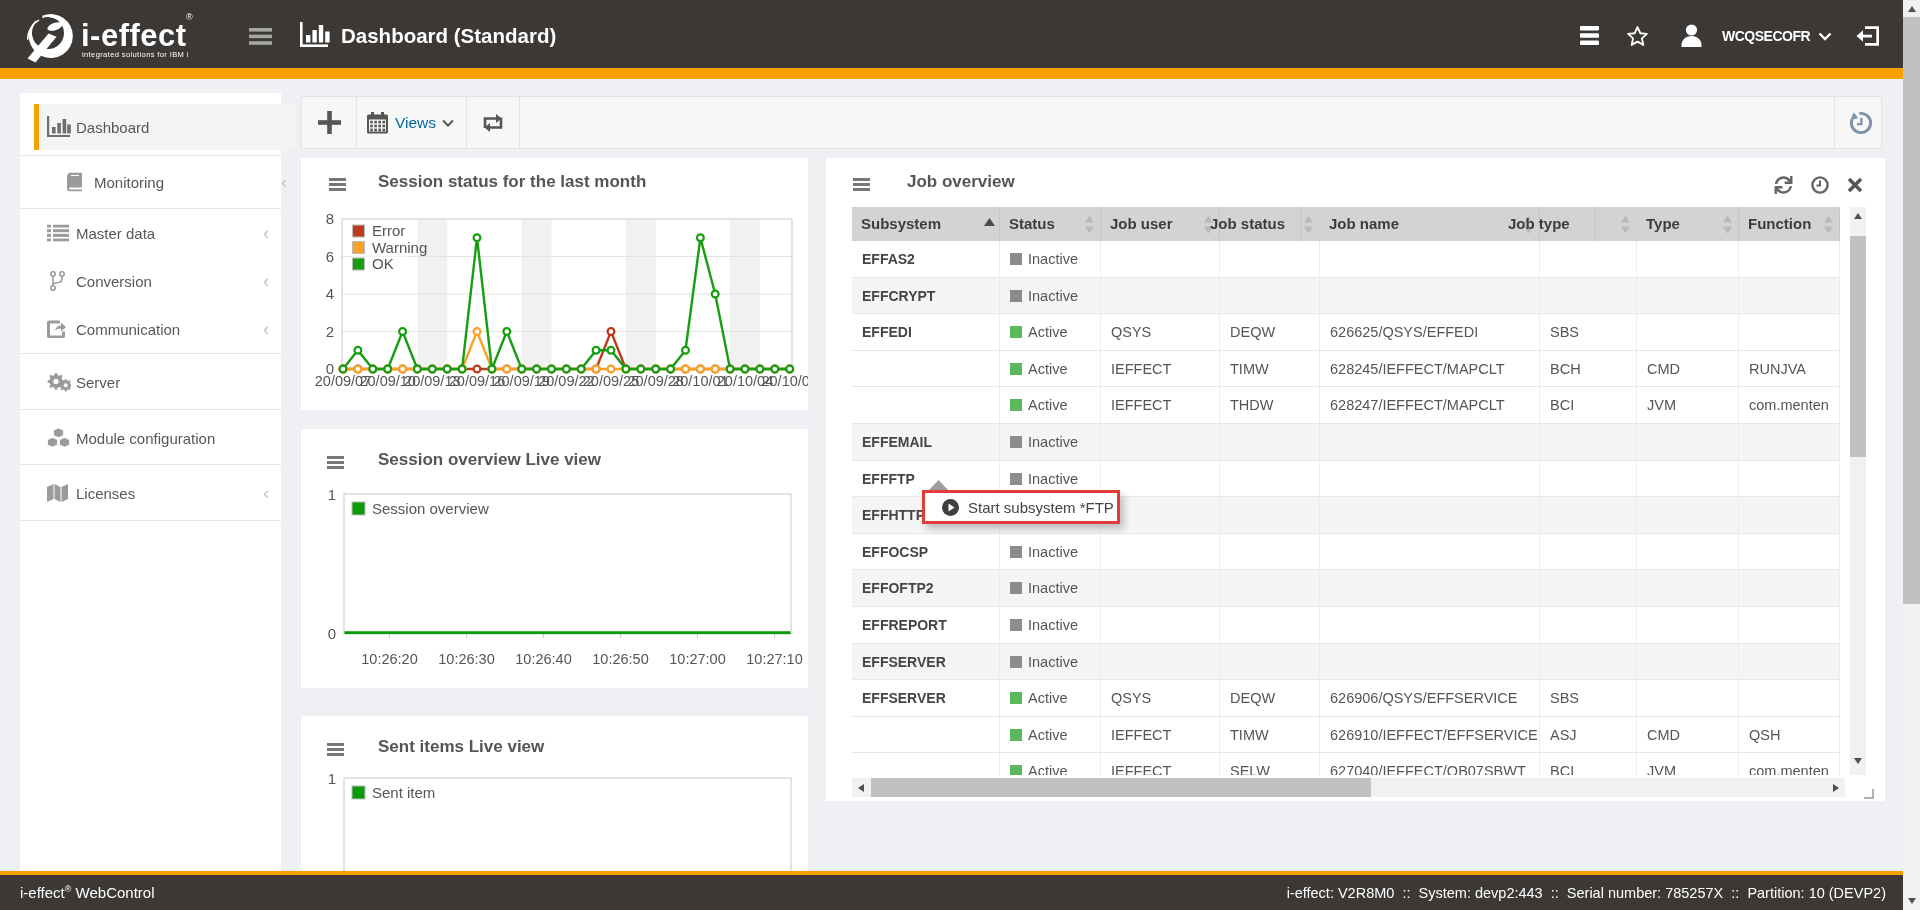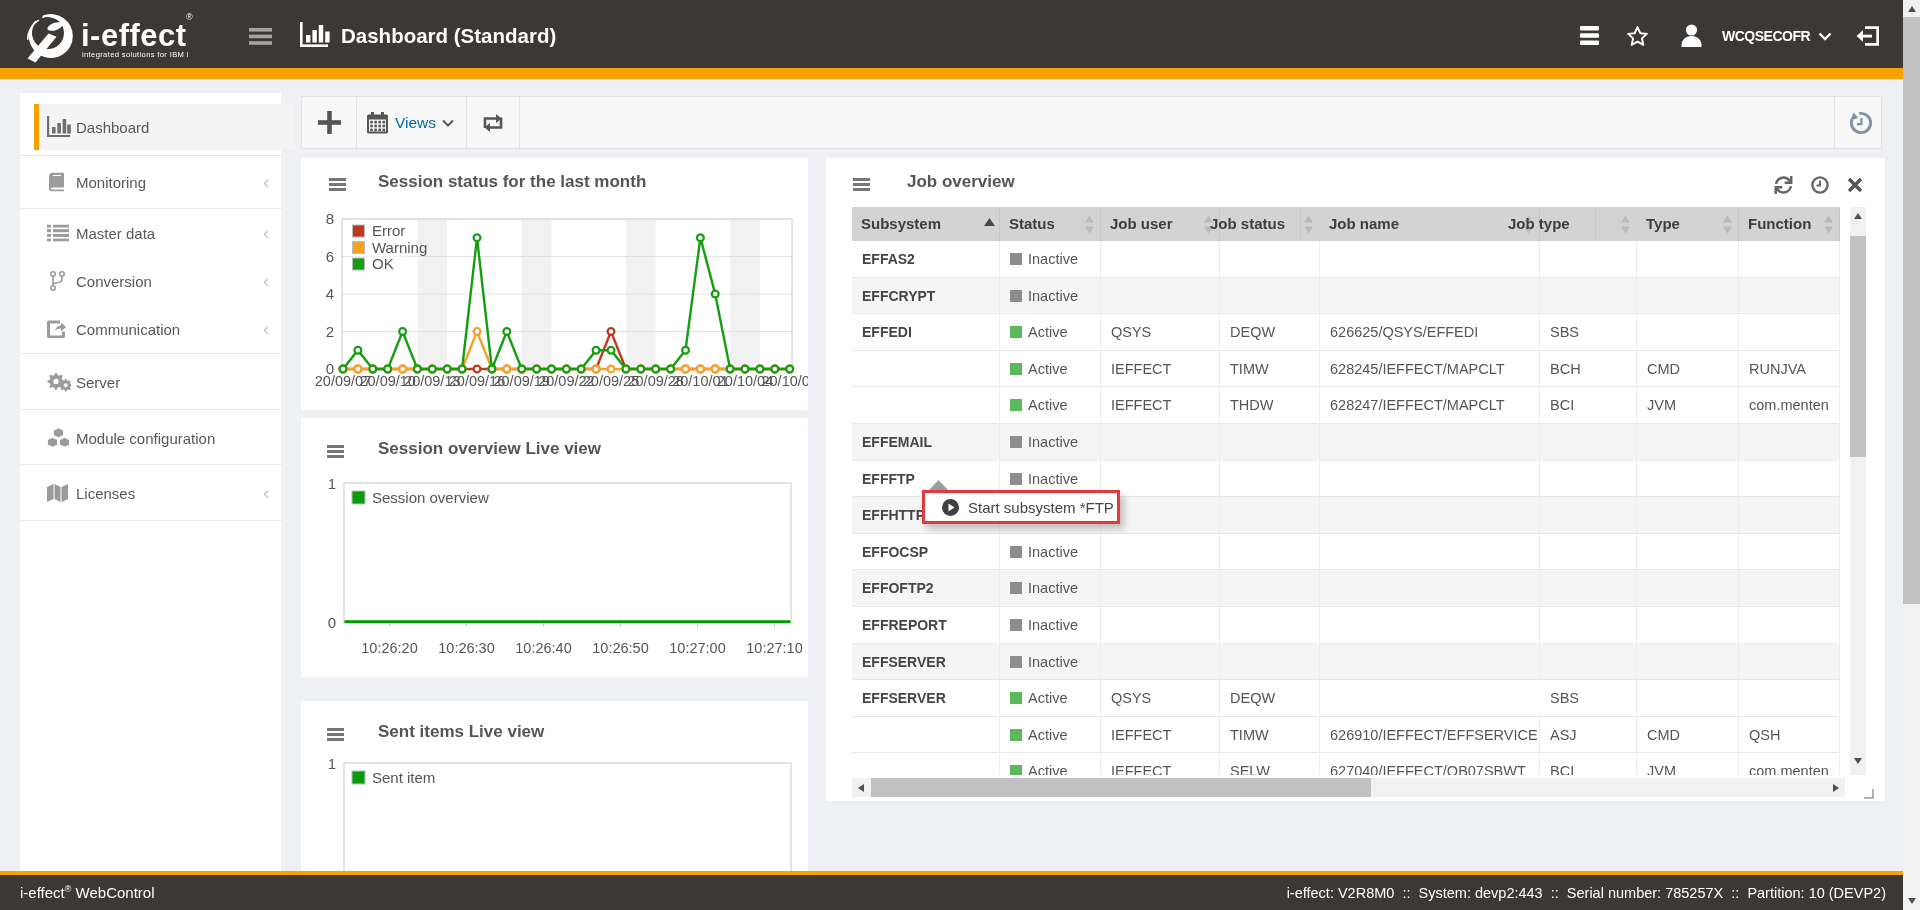--- a/index.html
+++ b/index.html
@@ -109,21 +109,21 @@
         <rect x="5" y="11" width="3.6" height="6.5"></rect>
         <rect x="10.3" y="7" width="3.6" height="10.5"></rect>
         <rect x="15.6" y="3" width="3.6" height="14.5"></rect>
         <rect x="20.2" y="8.5" width="3.6" height="9"></rect>
       </g>
     </svg>
     <span class="lbl" style="left:37px">Dashboard</span>
   </div>
   <div class="side-sep" style="top:62px"></div>
 
-  <div class="side-item" style="top:63px;height:52px;">
+  <div class="side-item" style="top:63px;height:52px;margin-left:18px;">
     <svg class="sicon" width="19" height="19" viewBox="0 0 19 19">
       <path d="M 3,2 Q 3,0 5,0 L 16,0 Q 17,0 17,1 L 17,14 Q 17,15 16,15 L 5,15 Q 4,15 4,16 Q 4,17 5,17 L 17,17 L 17,19 L 5,19 Q 2,19 2,16 L 2,3 Z" fill="#9b9b9b"></path>
       <path d="M 6,3 L 14,3" stroke="#fff" stroke-width="1.2"></path>
     </svg>
     <span class="lbl">Monitoring</span>
       <span class="chev">‹</span>
   </div>
   <div class="side-sep" style="top:115px"></div>
 
   <div class="side-item" style="top:116px;height:48px;">
@@ -568,20 +568,21 @@
 <div class="tcell" style="left:468px;width:220px"></div>
 <div class="tcell" style="left:688px;width:97px"></div>
 <div class="tcell" style="left:785px;width:102px"></div>
 <div class="tcell" style="left:887px;width:101px"></div>
 </div>
 <div class="trow">
 <div class="tcell sub" style="left:0px;width:148px">EFFSERVER</div>
 <div class="tcell" style="left:148px;width:101px"><span class="sq on"></span>Active</div>
 <div class="tcell" style="left:249px;width:119px">QSYS</div>
 <div class="tcell" style="left:368px;width:100px">DEQW</div>
+<div class="tcell" style="left:468px;width:220px">626906/QSYS/EFFSERVICE</div>
 <div class="tcell" style="left:688px;width:97px">SBS</div>
 <div class="tcell" style="left:785px;width:102px"></div>
 <div class="tcell" style="left:887px;width:101px"></div>
 </div>
 <div class="trow">
 <div class="tcell sub" style="left:0px;width:148px"></div>
 <div class="tcell" style="left:148px;width:101px"><span class="sq on"></span>Active</div>
 <div class="tcell" style="left:249px;width:119px">IEFFECT</div>
 <div class="tcell" style="left:368px;width:100px">TIMW</div>
 <div class="tcell" style="left:468px;width:220px">626910/IEFFECT/EFFSERVICE</div>
@@ -622,21 +623,21 @@
 <svg class="abs" style="left:929px;top:480px" width="19" height="10" viewBox="0 0 19 10">
       <path d="M9.5 0 L19 10 L0 10 Z" fill="#9e9e9e"></path>
     </svg>
 <div class="abs" style="left:922px;top:490px;width:198px;height:34px;background:#fff;border:3px solid #e23b3b;box-shadow:4px 5px 7px rgba(0,0,0,0.22);">
 <svg class="abs" style="left:17px;top:6px" width="17" height="17" viewBox="0 0 17 17">
         <circle cx="8.5" cy="8.5" r="8.5" fill="#3f3f3f"></circle>
         <path d="M6.5 4.5 L12.5 8.5 L6.5 12.5 Z" fill="#fff"></path>
       </svg>
 <div class="abs" style="left:43px;top:5.5px;font-size:15px;color:#444;white-space:nowrap">Start subsystem *FTP</div>
 </div>
-<div class="panel" style="left:301px;top:418px;width:507px;height:259px;overflow:hidden;">
+<div class="panel" style="left:301px;top:429px;width:507px;height:259px;overflow:hidden;">
 <div class="phamb" style="left:26px;top:27px">
         <div></div>
         <div></div>
         <div></div>
       </div>
 <div class="ptitle" style="left:77px;top:21px">Session overview Live view</div>
 <svg class="abs" style="left:0;top:0" width="507" height="259" viewBox="301 418 507 259">
 <rect x="344" y="483" width="447" height="140" fill="#fff" stroke="#c8c8c8" stroke-width="1"></rect>
 <line x1="344.5" y1="621.6" x2="790.5" y2="621.6" stroke="#009b00" stroke-width="2.6"></line>
 <rect x="352" y="491" width="13" height="13" fill="#0a9b0a" stroke="#bbb" stroke-width="1"></rect>
@@ -650,21 +651,21 @@
 <line x1="543.5" y1="623" x2="543.5" y2="627" stroke="#c8c8c8" stroke-width="1"></line>
 <text x="543.5" y="653" font-size="14.5" fill="#555" text-anchor="middle">10:26:40</text>
 <line x1="620.5" y1="623" x2="620.5" y2="627" stroke="#c8c8c8" stroke-width="1"></line>
 <text x="620.5" y="653" font-size="14.5" fill="#555" text-anchor="middle">10:26:50</text>
 <line x1="697.5" y1="623" x2="697.5" y2="627" stroke="#c8c8c8" stroke-width="1"></line>
 <text x="697.5" y="653" font-size="14.5" fill="#555" text-anchor="middle">10:27:00</text>
 <line x1="774.5" y1="623" x2="774.5" y2="627" stroke="#c8c8c8" stroke-width="1"></line>
 <text x="774.5" y="653" font-size="14.5" fill="#555" text-anchor="middle">10:27:10</text>
 </svg>
 </div>
-<div class="panel" style="left:301px;top:701px;width:507px;height:187px;overflow:hidden;">
+<div class="panel" style="left:301px;top:716px;width:507px;height:187px;overflow:hidden;">
 <div class="phamb" style="left:26px;top:27px">
         <div></div>
         <div></div>
         <div></div>
       </div>
 <div class="ptitle" style="left:77px;top:21px">Sent items Live view</div>
 <svg class="abs" style="left:0;top:0" width="507" height="187" viewBox="301 684 507 187">
 <rect x="344" y="746" width="447" height="140" fill="#fff" stroke="#c8c8c8" stroke-width="1"></rect>
 <rect x="352" y="754" width="13" height="13" fill="#0a9b0a" stroke="#bbb" stroke-width="1"></rect>
 <text x="372" y="766" font-size="15" fill="#555">Sent item</text>

